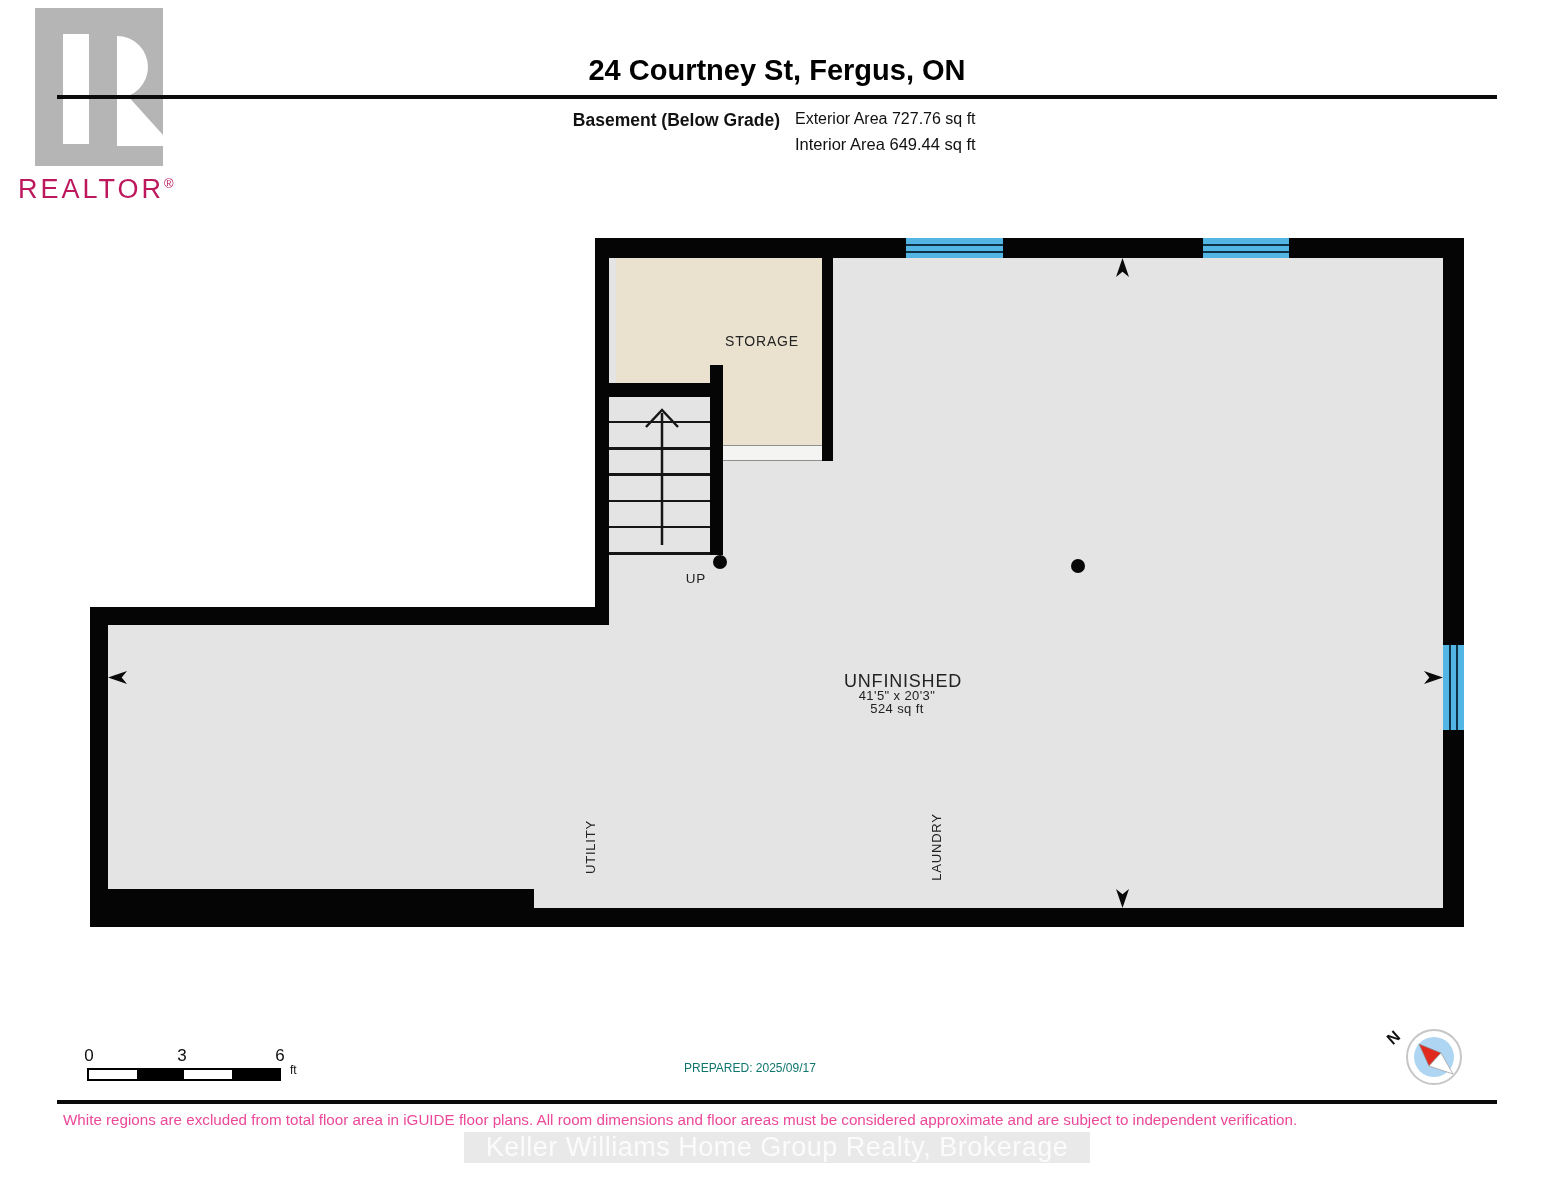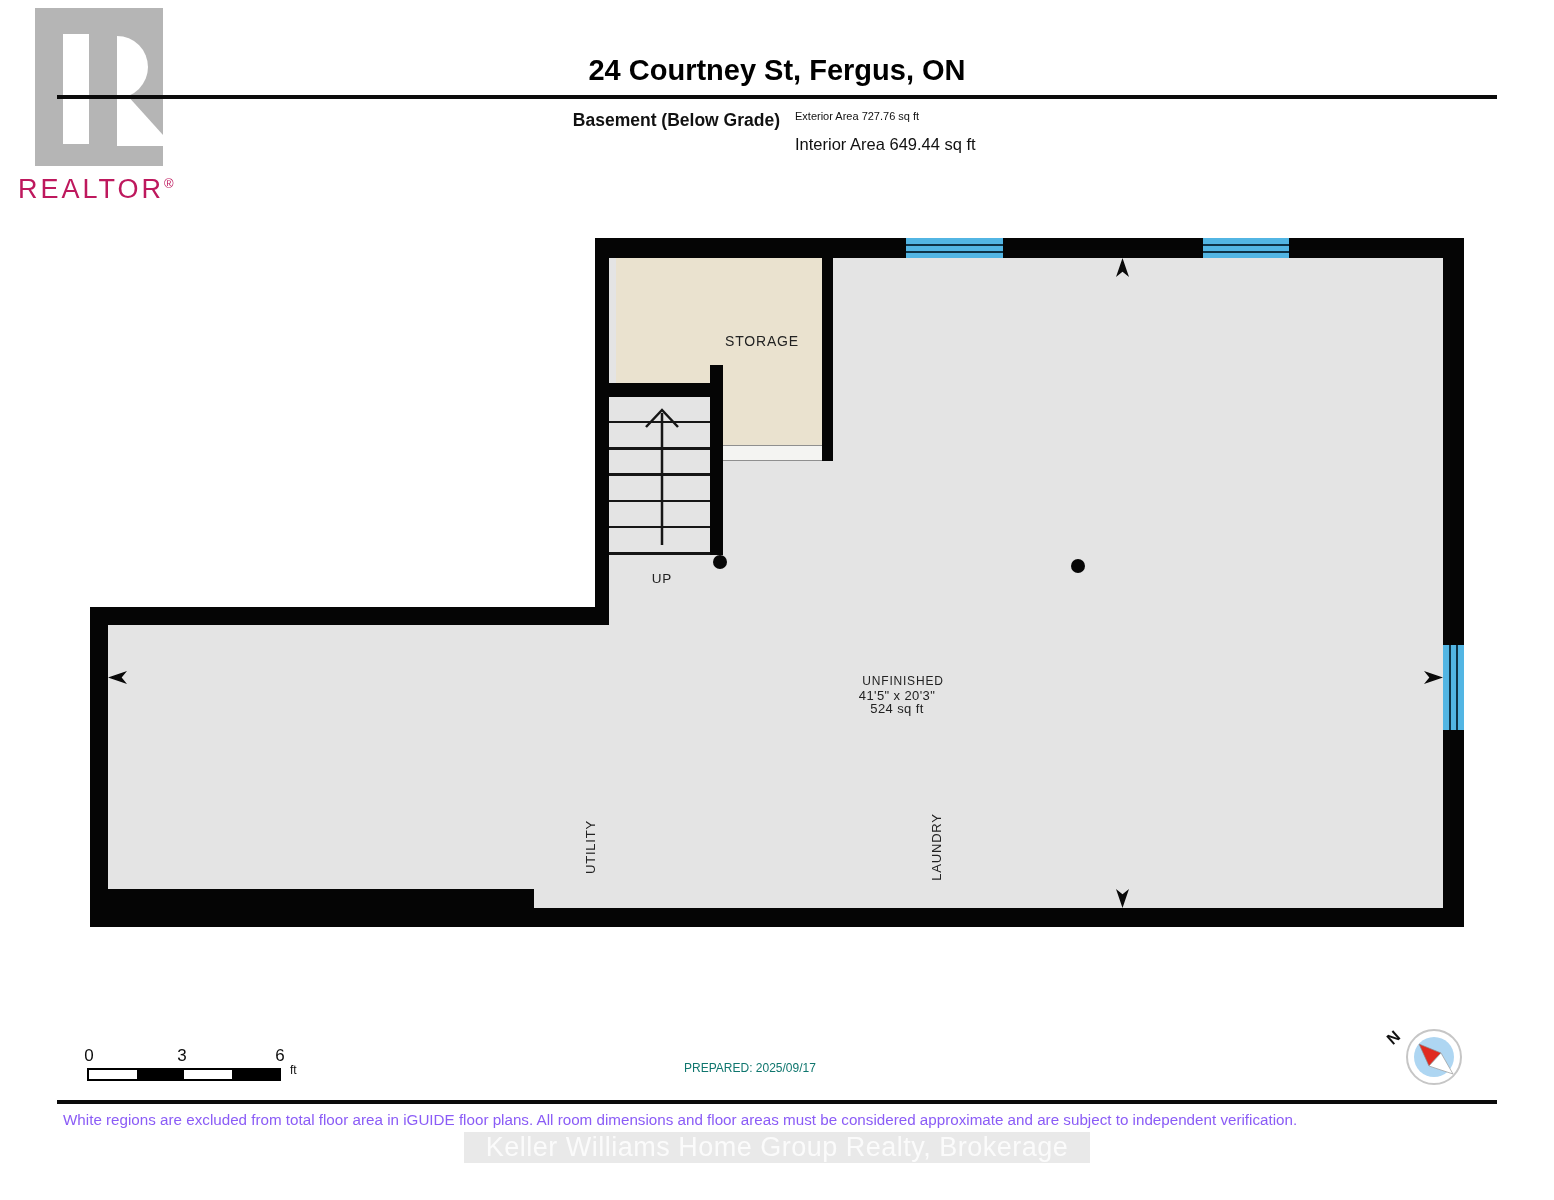--- a/index.html
+++ b/index.html
@@ -9,21 +9,21 @@
 
   
   #logo-box{left:35px;top:8px;width:128px;height:158px;background:#b5b5b5;}
   #realtor-text{left:18px;top:174px;font-size:27px;letter-spacing:3px;color:#be185d;}
   #realtor-text sup{font-size:13px;}
   #page-title{left:0;top:54px;width:1554px;text-align:center;font-size:29px;font-weight:bold;color:#000000;}
   .hrule{left:57px;width:1440px;height:3.5px;background:#0b0b0b;}
   #rule-top{top:95px;}
   #rule-bottom{top:1100px;}
   #floor-label{left:490px;top:110px;width:290px;text-align:right;font-size:17.5px;font-weight:bold;}
-  #ext-area{left:795px;top:110px;font-size:11px;text-align:center;}
+  #ext-area{left:795px;top:110px;font-size:16px;text-align:center;}
   #int-area{left:795px;top:135px;font-size:16.5px;}
 
   
   .wall{background:#050505;}
   #base-main{left:595px;top:238px;width:869px;height:689px;}
   #base-wing{left:90px;top:607px;width:519px;height:320px;}
   .floor{background:#e4e4e4;}
   #floor-main{left:609px;top:258px;width:834px;height:650px;}
   #floor-wing{left:108px;top:625px;width:512px;height:264px;}
   #floor-notch{left:534px;top:889px;width:86px;height:19px;}
@@ -54,41 +54,41 @@
   #dart-left{left:108px;top:671px;width:19px;height:13px;clip-path:polygon(0 50%,100% 0,72% 50%,100% 100%);}
   #dart-right{left:1424px;top:671px;width:19px;height:13px;clip-path:polygon(100% 50%,0 0,28% 50%,0 100%);}
   .cam-dot{width:14px;height:14px;border-radius:50%;background:#070707;}
   #camera-dot-stairs{left:713px;top:555px;}
   #camera-dot-main{left:1071px;top:559px;}
 
   
   .room-label{font-size:13.5px;color:#222;letter-spacing:0.8px;white-space:nowrap;
               transform:translate(-50%,-50%);}
   #storage-label{left:762px;top:341px;font-size:14px;}
-  #up-label{left:662px;top:578px;font-size:13.5px;}
+  #up-label{left:696px;top:578px;font-size:13.5px;}
   #unfinished-block{left:897px;top:695px;text-align:center;transform:translate(-50%,-50%);
                     font-size:13px;color:#222;line-height:13.5px;letter-spacing:0.4px;white-space:nowrap;}
-  #unfinished-block .rm{font-size:12px;letter-spacing:0.8px;padding-left:12px;}
+  #unfinished-block .rm{font-size:18px;letter-spacing:0.8px;padding-left:12px;}
   #utility-label{left:590px;top:847px;transform:translate(-50%,-50%) rotate(-90deg);font-size:13px;}
   #laundry-label{left:936px;top:847px;transform:translate(-50%,-50%) rotate(-90deg);font-size:13px;}
 
   
   .scale-num{top:1046px;width:24px;text-align:center;font-size:17px;color:#0d0d0d;}
   #scale-0{left:77px;}  #scale-3{left:170px;}  #scale-6{left:268px;}
   #scale-bar{left:87px;top:1068px;width:190px;height:9px;border:2px solid #000;display:flex;}
   #scale-bar .seg{flex:1;}
   #scale-bar .w{background:#fff;} #scale-bar .b{background:#000;}
   #scale-ft{left:290px;top:1063px;font-size:12px;}
   #prepared-label{left:684px;top:1061px;font-size:12px;color:#0f766e;}
   #compass{left:1406px;top:1029px;width:56px;height:56px;border-radius:50%;background:#fff;
            border:2px solid #c6c6c6;box-sizing:border-box;}
   #compass-inner{position:absolute;left:6px;top:6px;width:40px;height:40px;border-radius:50%;background:#aed6f2;}
   #compass-needle{position:absolute;left:0;top:0;}
   #compass-n{left:1388px;top:1029px;font-size:16px;font-weight:bold;transform:rotate(-42deg);color:#111;}
-  #disclaimer{left:63px;top:1111px;font-size:15.2px;color:#8b5cf6;}
+  #disclaimer{left:63px;top:1111px;font-size:15.2px;color:#ec4899;}
   #watermark-band{left:464px;top:1132px;width:626px;height:31px;background:#e9e9e9;
                   display:flex;align-items:center;justify-content:center;}
   #watermark-text{font-size:27px;color:#fbfbfb;letter-spacing:0.5px;white-space:nowrap;}
 </style>
 </head>
 <body>
 
 <div id="page">
 
   <div class="abs" id="logo-box">

